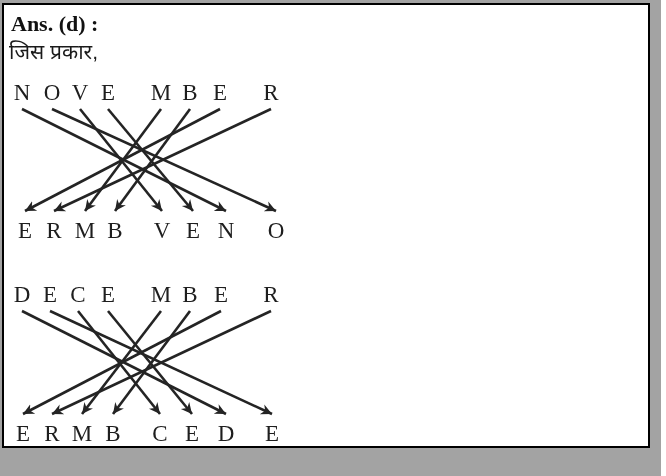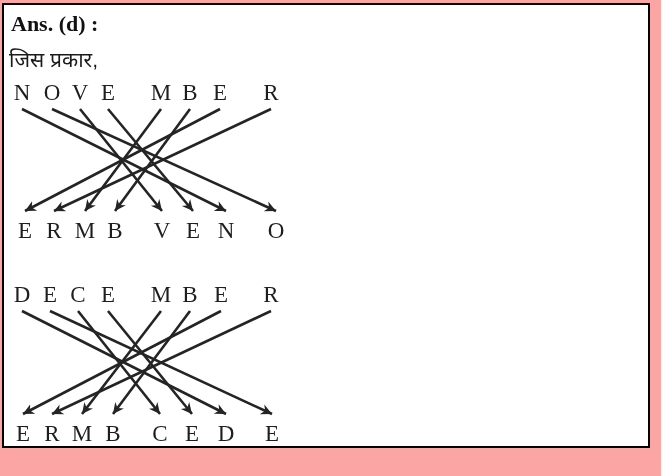--- a/index.html
+++ b/index.html
@@ -5,21 +5,21 @@
   html, body {
     margin: 0;
     padding: 0;
     background: #ffffff;
     font-family: "Liberation Serif", serif;
   }
   .page {
     position: relative;
     width: 661px;
     height: 476px;
-    background: #fca5a5;
+    background: #a3a3a3;
     overflow: hidden;
   }
   .answer-box {
     position: absolute;
     left: 2px;
     top: 3px;
     width: 644px;
     height: 441px;
     border: 2px solid #000000;
     background: #ffffff;
@@ -35,21 +35,20 @@
     color: #111111;
     white-space: nowrap;
   }
   .caption {
     position: absolute;
     left: 9px;
     font-family: "Liberation Sans", sans-serif;
     font-size: 21px;
     color: #1a1a1a;
     white-space: nowrap;
-    margin-top: 8px;
   }
   .caption.cap-like    { top: 37px; }
   .caption.cap-similar { top: 247px; }
   .glyph {
     position: absolute;
     transform: translateX(-50%);
     font-family: "Liberation Serif", serif;
     font-size: 23px;
     line-height: 23px;
     color: #1e1e1e;

